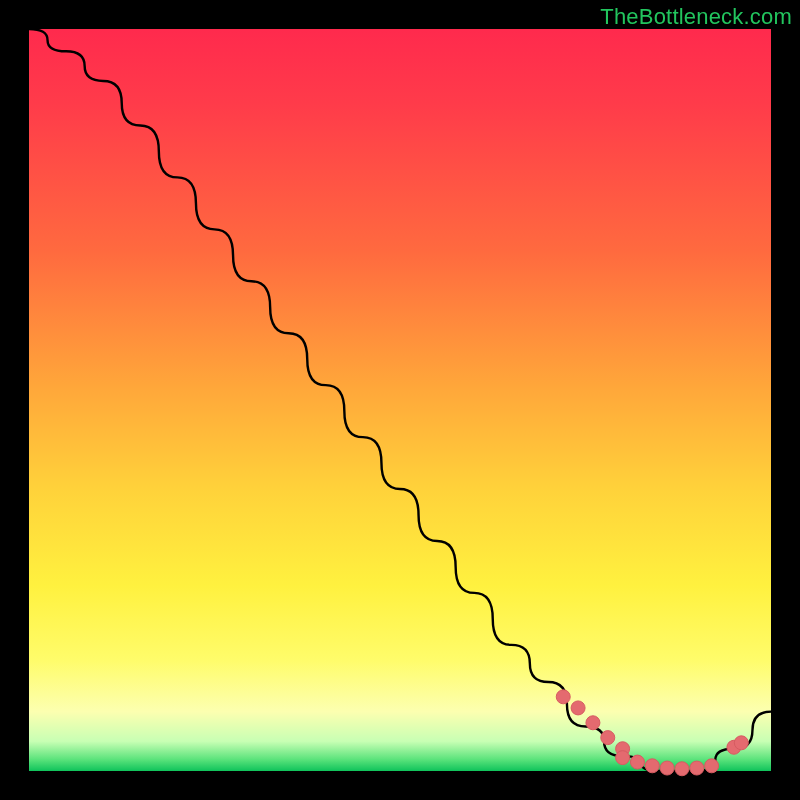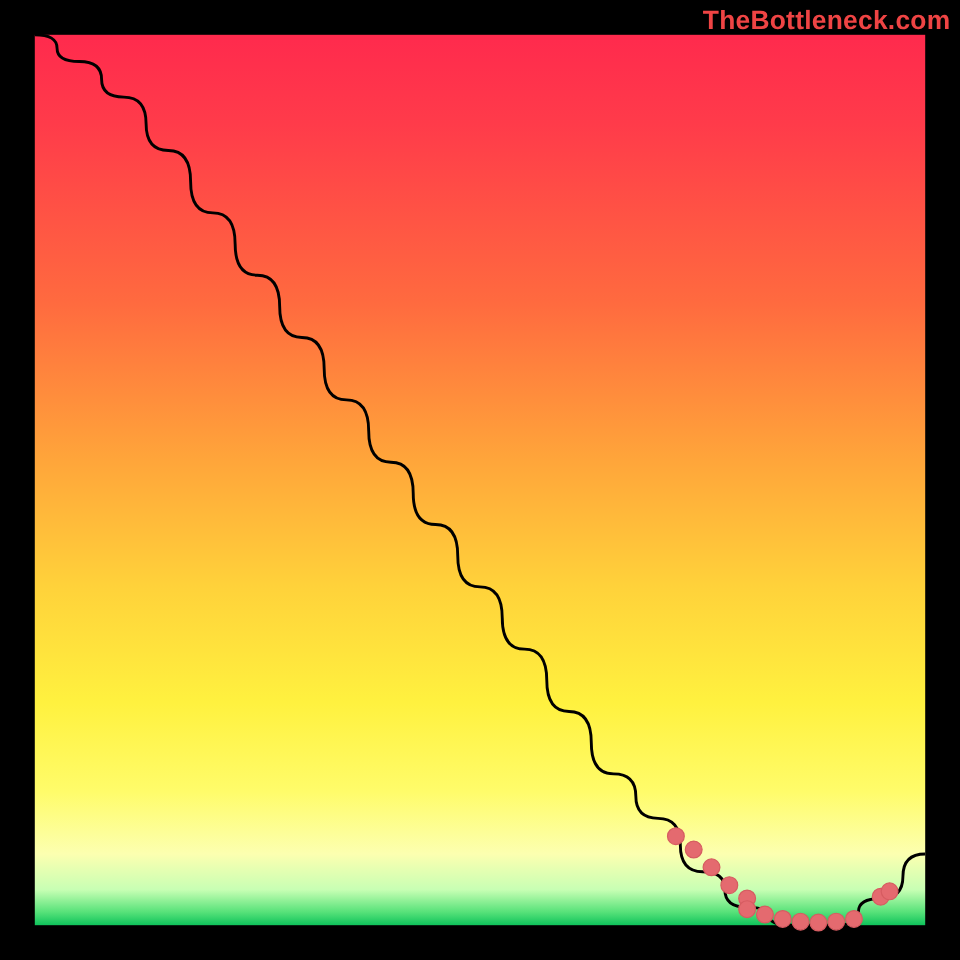--- a/index.html
+++ b/index.html
@@ -15,22 +15,22 @@
     position: relative;
     width: 800px;
     height: 800px;
     background: #000;
   }
   .watermark {
     position: absolute;
     top: 4px;
     right: 8px;
     font-size: 22px;
-    font-weight: 700;
-    color: #ef4444;
+    font-weight: 400;
+    color: #22c55e;
     letter-spacing: 0.2px;
   }
   .plot-area {
     position: absolute;
     left: 29px;
     top: 29px;
     width: 742px;
     height: 742px;
     
     background: linear-gradient(

